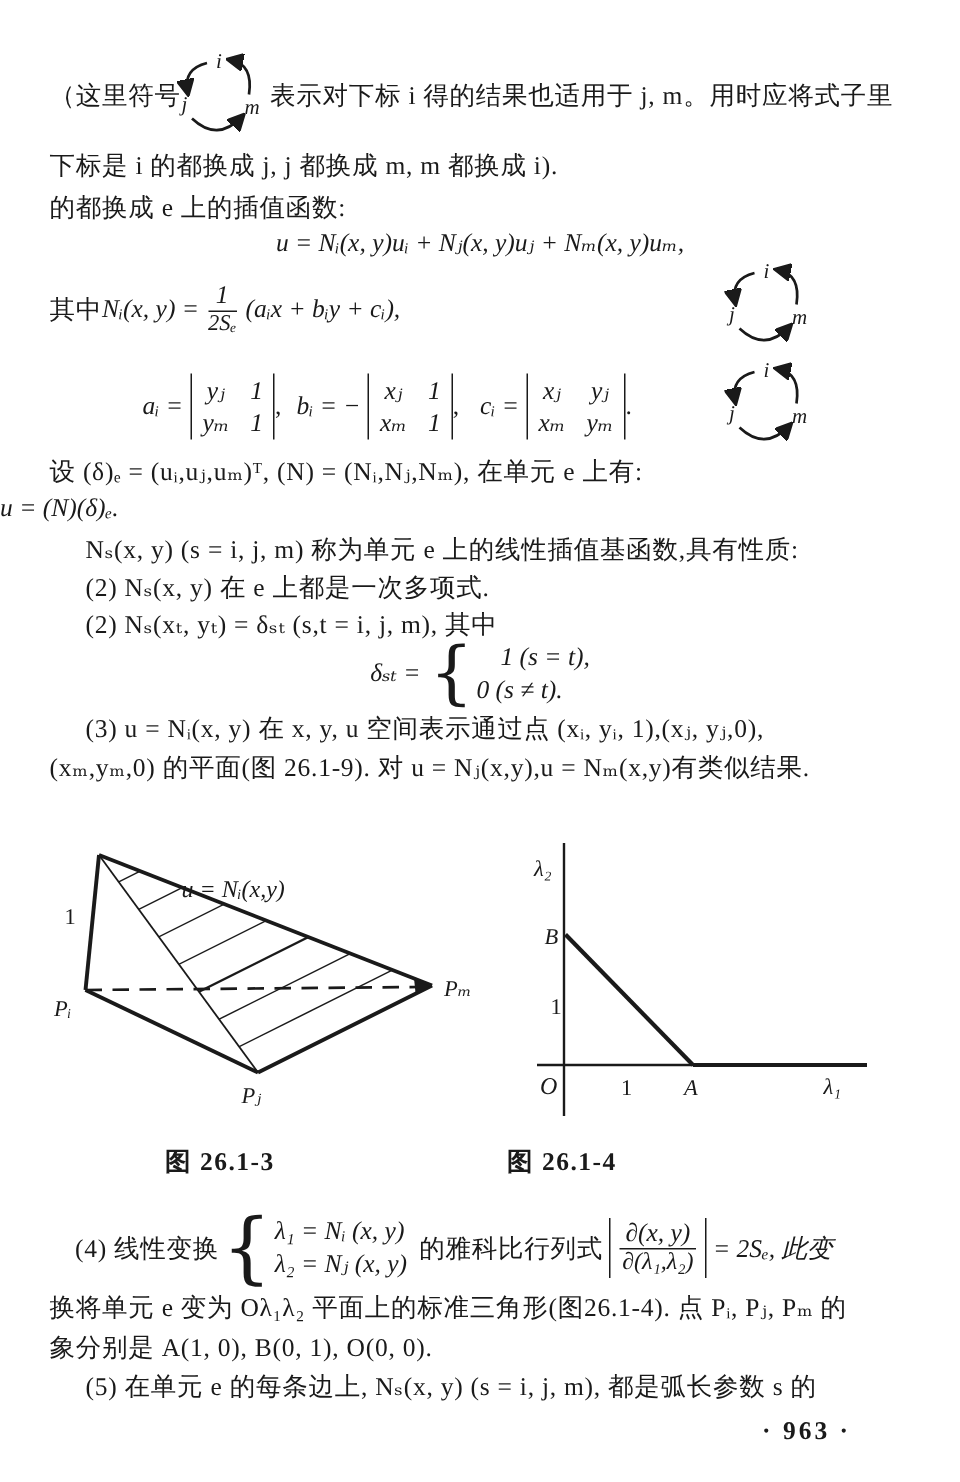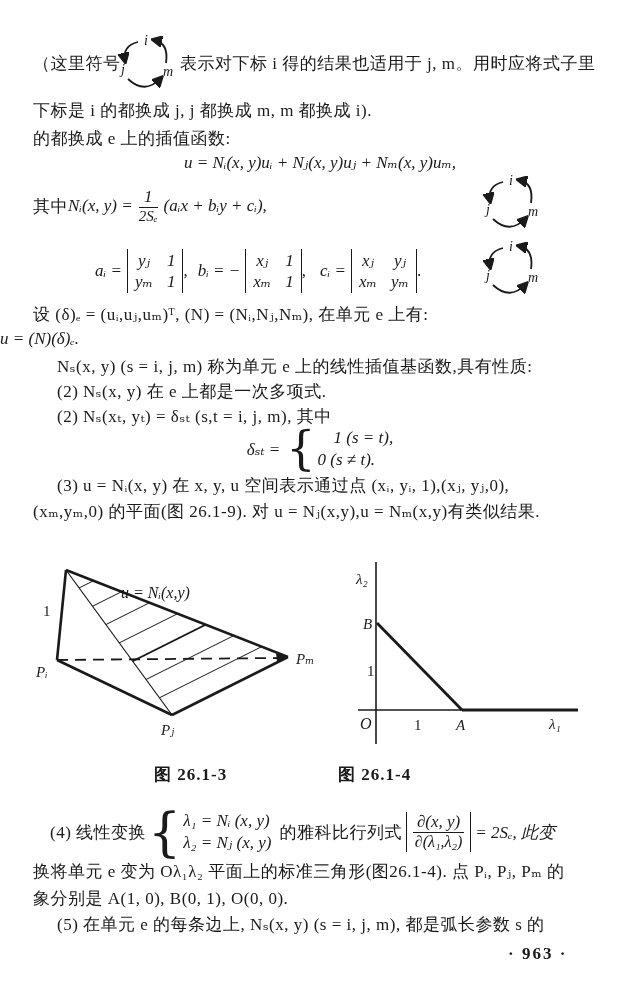--- a/index.html
+++ b/index.html
@@ -172,21 +172,21 @@
     <line x1="27" y1="71" x2="112" y2="158" stroke-width="2.8"></line>
     <text class="it" x="6" y="32" font-size="15">λ₂</text>
     <text class="it" x="13" y="77" font-size="15">B</text>
     <text x="17" y="124" font-size="15">1</text>
     <text class="it" x="10" y="177" font-size="16">O</text>
     <text x="64" y="178" font-size="15">1</text>
     <text class="it" x="106" y="178" font-size="15">A</text>
     <text class="it" x="199" y="177" font-size="15">λ₁</text>
   </svg>
 
-  <span class="abs caption" style="left:110px;top:763px;margin-left:44px;">图  26.1-3</span>
+  <span class="abs caption" style="left:110px;top:763px;">图  26.1-3</span>
   <span class="abs caption" style="left:338px;top:763px;">图  26.1-4</span>
 
   <div class="abs row" style="left:50px;top:803px;height:58px;">
     <span class="cjk">(4) 线性变换</span>
     <span class="brace b52">{</span>
     <span class="cases">
       <span style="display:block;">λ₁ = Nᵢ (x, y)</span>
       <span style="display:block;">λ₂ = Nⱼ (x, y)</span>
     </span>
     <span class="cjk" style="margin-left:8px;">的雅科比行列式</span>

